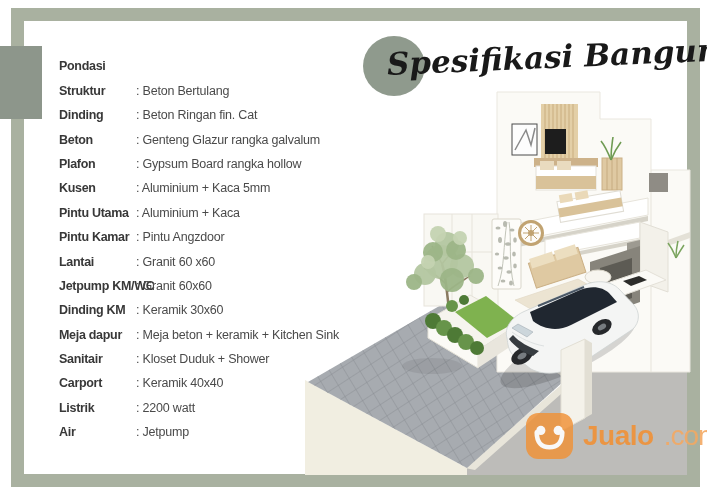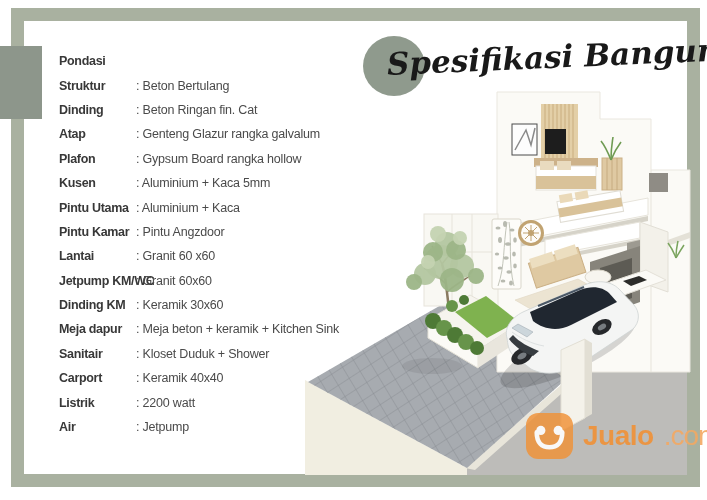--- a/index.html
+++ b/index.html
@@ -12,21 +12,21 @@
           font-family:"Liberation Sans",sans-serif;}
   .frame{position:absolute;left:11px;top:8px;width:689px;height:479px;
          border:13px solid var(--sage);box-sizing:border-box;}
   .accent-rect{position:absolute;left:0;top:46px;width:42px;height:73px;background:var(--sage-dark);}
   .title-circle{position:absolute;left:363px;top:36px;width:62px;height:60px;border-radius:50%;
                 background:var(--sage-circle);}
   .title{position:absolute;left:387px;top:46px;font-family:"DejaVu Serif",serif;
          font-style:italic;font-weight:700;font-size:31px;color:#191919;
          transform:rotate(-2.5deg);transform-origin:left center;white-space:nowrap;letter-spacing:0;}
   .specs{position:absolute;left:59px;top:49px;}
-  .spec-row{display:flex;height:24.4px;align-items:center;font-size:12.5px;white-space:nowrap;}
+  .spec-row{display:flex;height:24.4px;align-items:flex-end;font-size:12.5px;white-space:nowrap;}
   .spec-label{width:77px;font-weight:700;color:var(--ink);letter-spacing:-0.3px;flex:0 0 auto;}
   .spec-value{color:var(--ink2);letter-spacing:-0.2px;}
   .scene{position:absolute;left:300px;top:80px;width:402px;height:396px;}
   .watermark{position:absolute;left:498px;top:413px;display:flex;align-items:center;gap:10px;opacity:.9;margin-left:28px;}
   .wm-icon{width:47px;height:46px;display:block;}
   .wm-text{font-size:28px;font-weight:700;color:var(--jualo);letter-spacing:-0.5px;}
   .wm-tld{font-size:28px;font-weight:400;color:var(--jualo-light);letter-spacing:-1px;}
 </style>
 </head>
 <body>
@@ -253,21 +253,21 @@
       <span class="spec-label">Struktur</span>
       <span class="spec-value">: Beton Bertulang</span>
     </div>
 
     <div class="spec-row">
       <span class="spec-label">Dinding</span>
       <span class="spec-value">: Beton Ringan fin. Cat</span>
     </div>
 
     <div class="spec-row">
-      <span class="spec-label">Atap</span>
+      <span class="spec-label">Beton</span>
       <span class="spec-value">: Genteng Glazur rangka galvalum</span>
     </div>
 
     <div class="spec-row">
       <span class="spec-label">Plafon</span>
       <span class="spec-value">: Gypsum Board rangka hollow</span>
     </div>
 
     <div class="spec-row">
       <span class="spec-label">Kusen</span>

